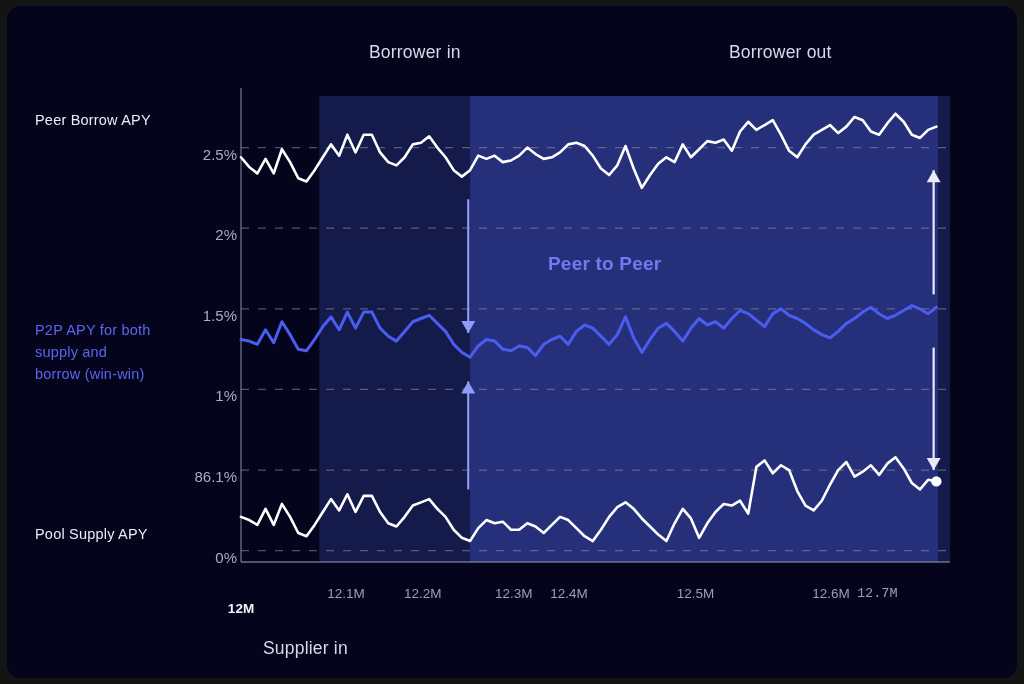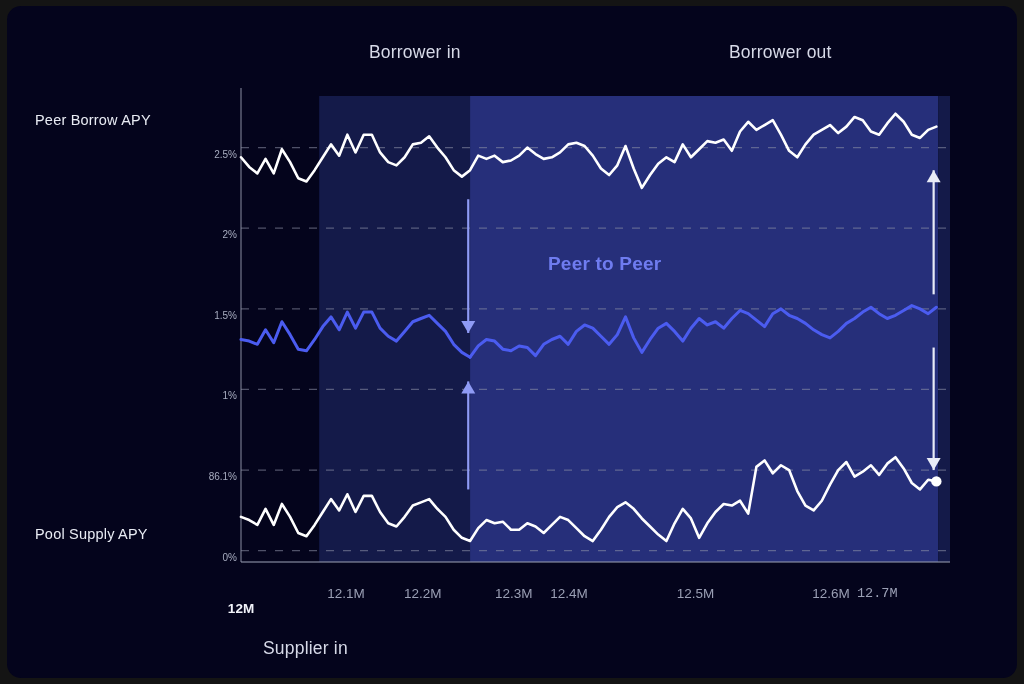--- a/index.html
+++ b/index.html
@@ -69,21 +69,21 @@
     font-size: 19px;
     color: #6f7cf0;
     font-weight: 700;
   }
   
   .ytick {
     position: absolute;
     right: 0;
     width: 70px;
     text-align: right;
-    font-size: 10px;
+    font-size: 15px;
     color: #a8adc0;
     transform: translateY(-50%);
     white-space: pre;
   }
   #ytick-wrap {
     position: absolute;
     left: 160px; top: 0;
     width: 70px; height: 684px;
   }
   .xtick {
@@ -105,20 +105,21 @@
 
 <div id="root">
   <div id="panel">
 
     <div class="lbl" id="borrower-in-label">Borrower in</div>
     <div class="lbl" id="borrower-out-label">Borrower out</div>
     <div class="lbl" id="supplier-in-label">Supplier in</div>
 
     <div class="lbl" id="pool-borrow-label">Peer Borrow APY</div>
     <div class="lbl" id="pool-supply-label">Pool Supply APY</div>
+    <div class="lbl" id="p2p-label"><span>P2P APY for both</span><br><span>supply and</span><br><span>borrow (win-win)</span></div>
 
     <svg id="chart-svg" width="1010" height="672">
         <rect x="312.1717948717952" y="90" width="150.88974358974406" height="466" fill="#141a49"></rect>
         <rect x="463.06153846153927" y="90" width="468.1217948717941" height="466" fill="#262f7a"></rect>
         <rect x="931.1833333333334" y="90" width="11.816666666666606" height="466" fill="#141a49"></rect>
         <line x1="234" x2="943" y1="544.7128027681661" y2="544.7128027681661" stroke="#8e93a8" stroke-width="1.2" stroke-dasharray="8 9" opacity="0.55"></line>
         <line x1="234" x2="943" y1="464.08996539792383" y2="464.08996539792383" stroke="#8e93a8" stroke-width="1.2" stroke-dasharray="8 9" opacity="0.55"></line>
         <line x1="234" x2="943" y1="383.4671280276816" y2="383.4671280276816" stroke="#8e93a8" stroke-width="1.2" stroke-dasharray="8 9" opacity="0.55"></line>
         <line x1="234" x2="943" y1="302.8442906574394" y2="302.8442906574394" stroke="#8e93a8" stroke-width="1.2" stroke-dasharray="8 9" opacity="0.55"></line>
         <line x1="234" x2="943" y1="222.22145328719722" y2="222.22145328719722" stroke="#8e93a8" stroke-width="1.2" stroke-dasharray="8 9" opacity="0.55"></line>

